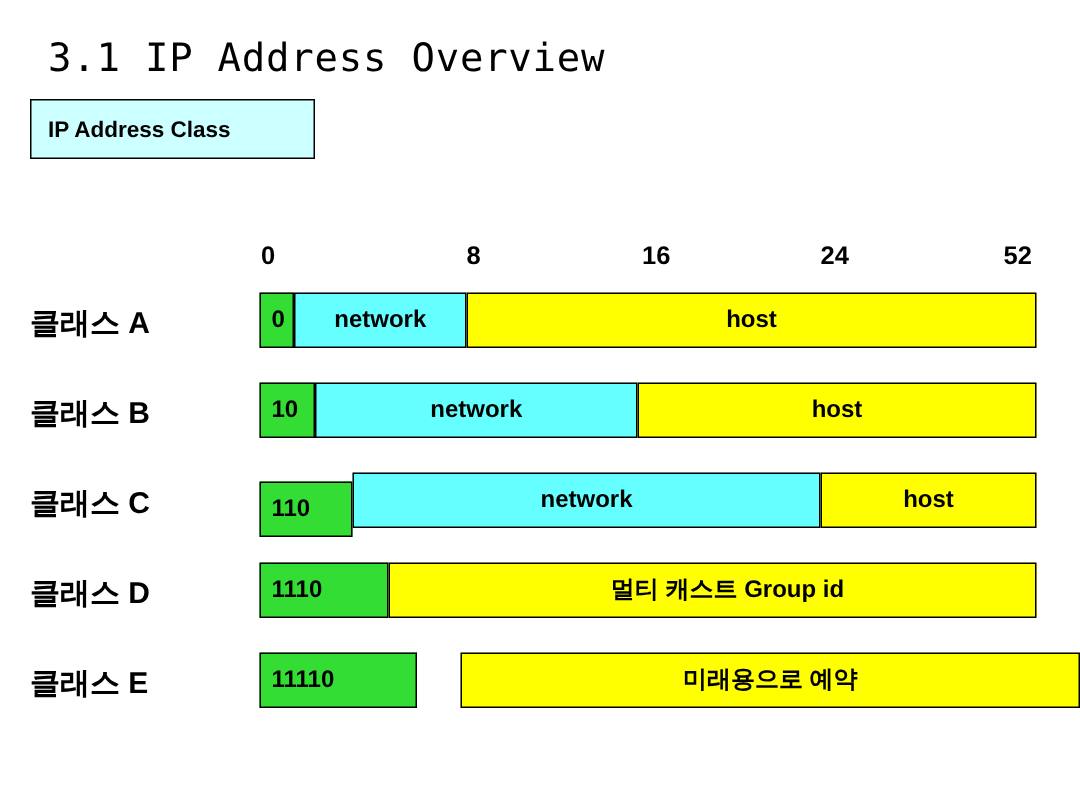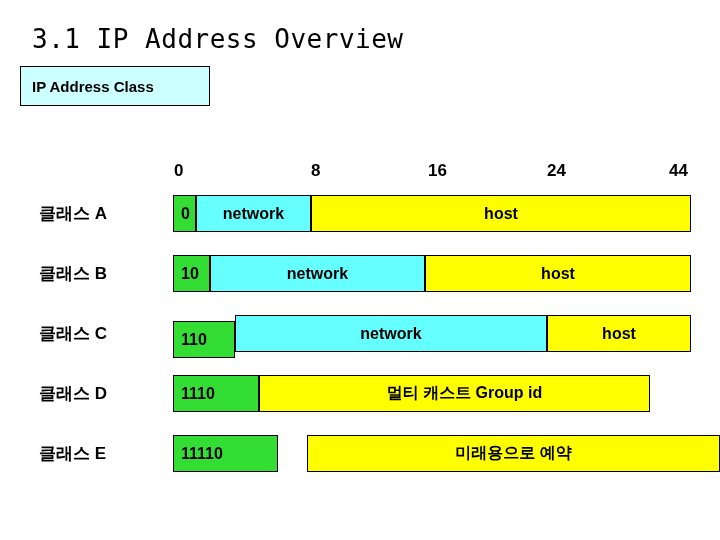--- a/index.html
+++ b/index.html
@@ -72,25 +72,25 @@
     font-size: 17px;
     font-weight: bold;
     color: #000000;
     top: 161px;
     white-space: nowrap;
   }
 
   .row-label {
     position: absolute;
     font-family: "Liberation Sans", sans-serif;
-    font-size: 17px;
+    font-size: 20px;
     font-weight: bold;
     color: #000000;
     white-space: nowrap;
-    left: 39px;
+    left: 20px;
   }
 
   .bar {
     position: absolute;
     height: 37px;
     display: flex;
     box-sizing: border-box;
   }
 
   .seg {
@@ -135,34 +135,34 @@
 
   <div id="subtitle-box">
     <span id="subtitle-text">IP Address Class</span>
   </div>
 
   <div id="diagram">
       <div class="ruler-tick" style="left: 174px;">0</div>
       <div class="ruler-tick" style="left: 311px;">8</div>
       <div class="ruler-tick" style="left: 428px;">16</div>
       <div class="ruler-tick" style="left: 547px;">24</div>
-      <div class="ruler-tick" style="left: 669px;">44</div>
+      <div class="ruler-tick" style="left: 669px;">52</div>
       <div class="row-label" style="top: 202px;">클래스 A</div>
       <div class="bar seg seg-bits" style="left: 174px; width: 23px; top: 195px;">0</div>
       <div class="bar seg seg-network" style="left: 197px; width: 115px; top: 195px;">network</div>
       <div class="bar seg seg-host" style="left: 312px; width: 380px; top: 195px;">host</div>
       <div class="row-label" style="top: 262px;">클래스 B</div>
       <div class="bar seg seg-bits" style="left: 174px; width: 37px; top: 255px;">10</div>
       <div class="bar seg seg-network" style="left: 211px; width: 215px; top: 255px;">network</div>
       <div class="bar seg seg-host" style="left: 426px; width: 266px; top: 255px;">host</div>
       <div class="row-label" style="top: 322px;">클래스 C</div>
       <div class="bar seg seg-bits" style="left: 174px; width: 62px; top: 321px;">110</div>
       <div class="bar seg seg-network" style="left: 236px; width: 312px; top: 315px;">network</div>
       <div class="bar seg seg-host" style="left: 548px; width: 144px; top: 315px;">host</div>
       <div class="row-label" style="top: 382px;">클래스 D</div>
       <div class="bar seg seg-bits" style="left: 174px; width: 86px; top: 375px;">1110</div>
-      <div class="bar seg seg-wide" style="left: 260px; width: 391px; top: 375px; padding-left: 20px;">멀티 캐스트 Group id</div>
+      <div class="bar seg seg-wide" style="left: 260px; width: 432px; top: 375px; padding-left: 20px;">멀티 캐스트 Group id</div>
       <div class="row-label" style="top: 442px;">클래스 E</div>
       <div class="bar seg seg-bits" style="left: 174px; width: 105px; top: 435px;">11110</div>
       <div class="bar seg seg-wide" style="left: 279px; width: 413px; top: 435px; margin-left: 28px;">미래용으로 예약</div>
     </div>
 
 </div>
 
 </body></html>

